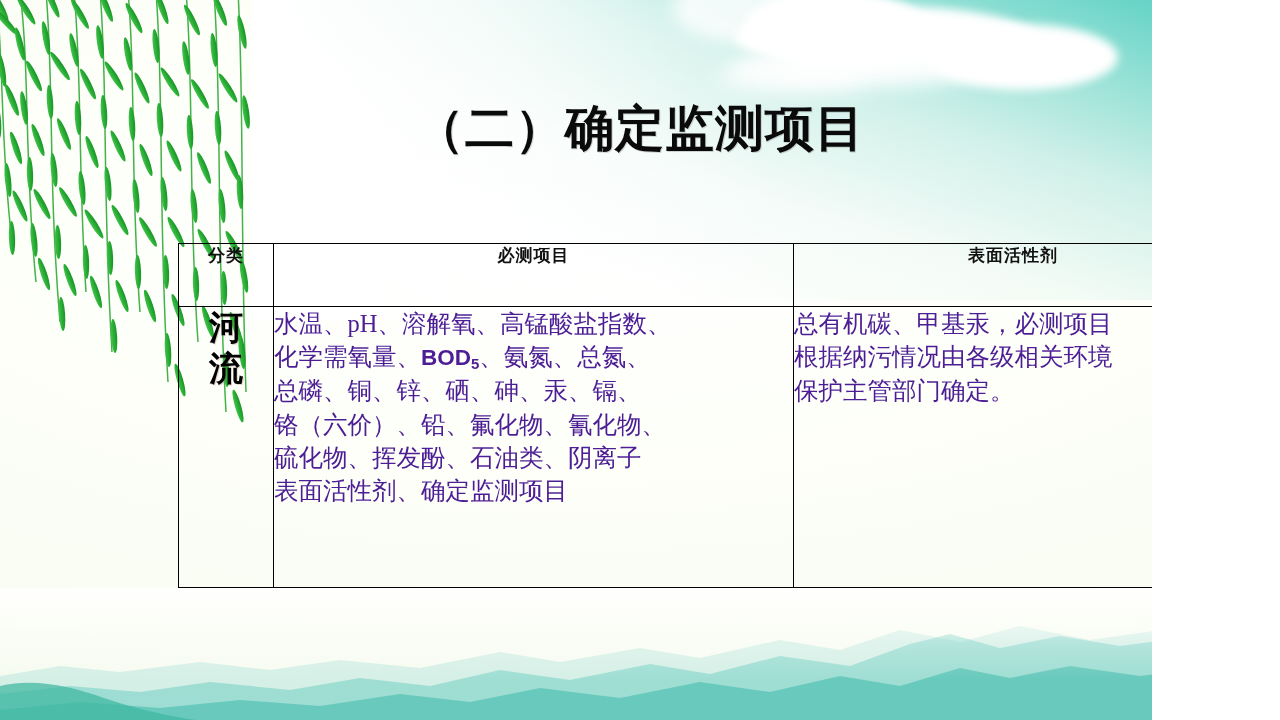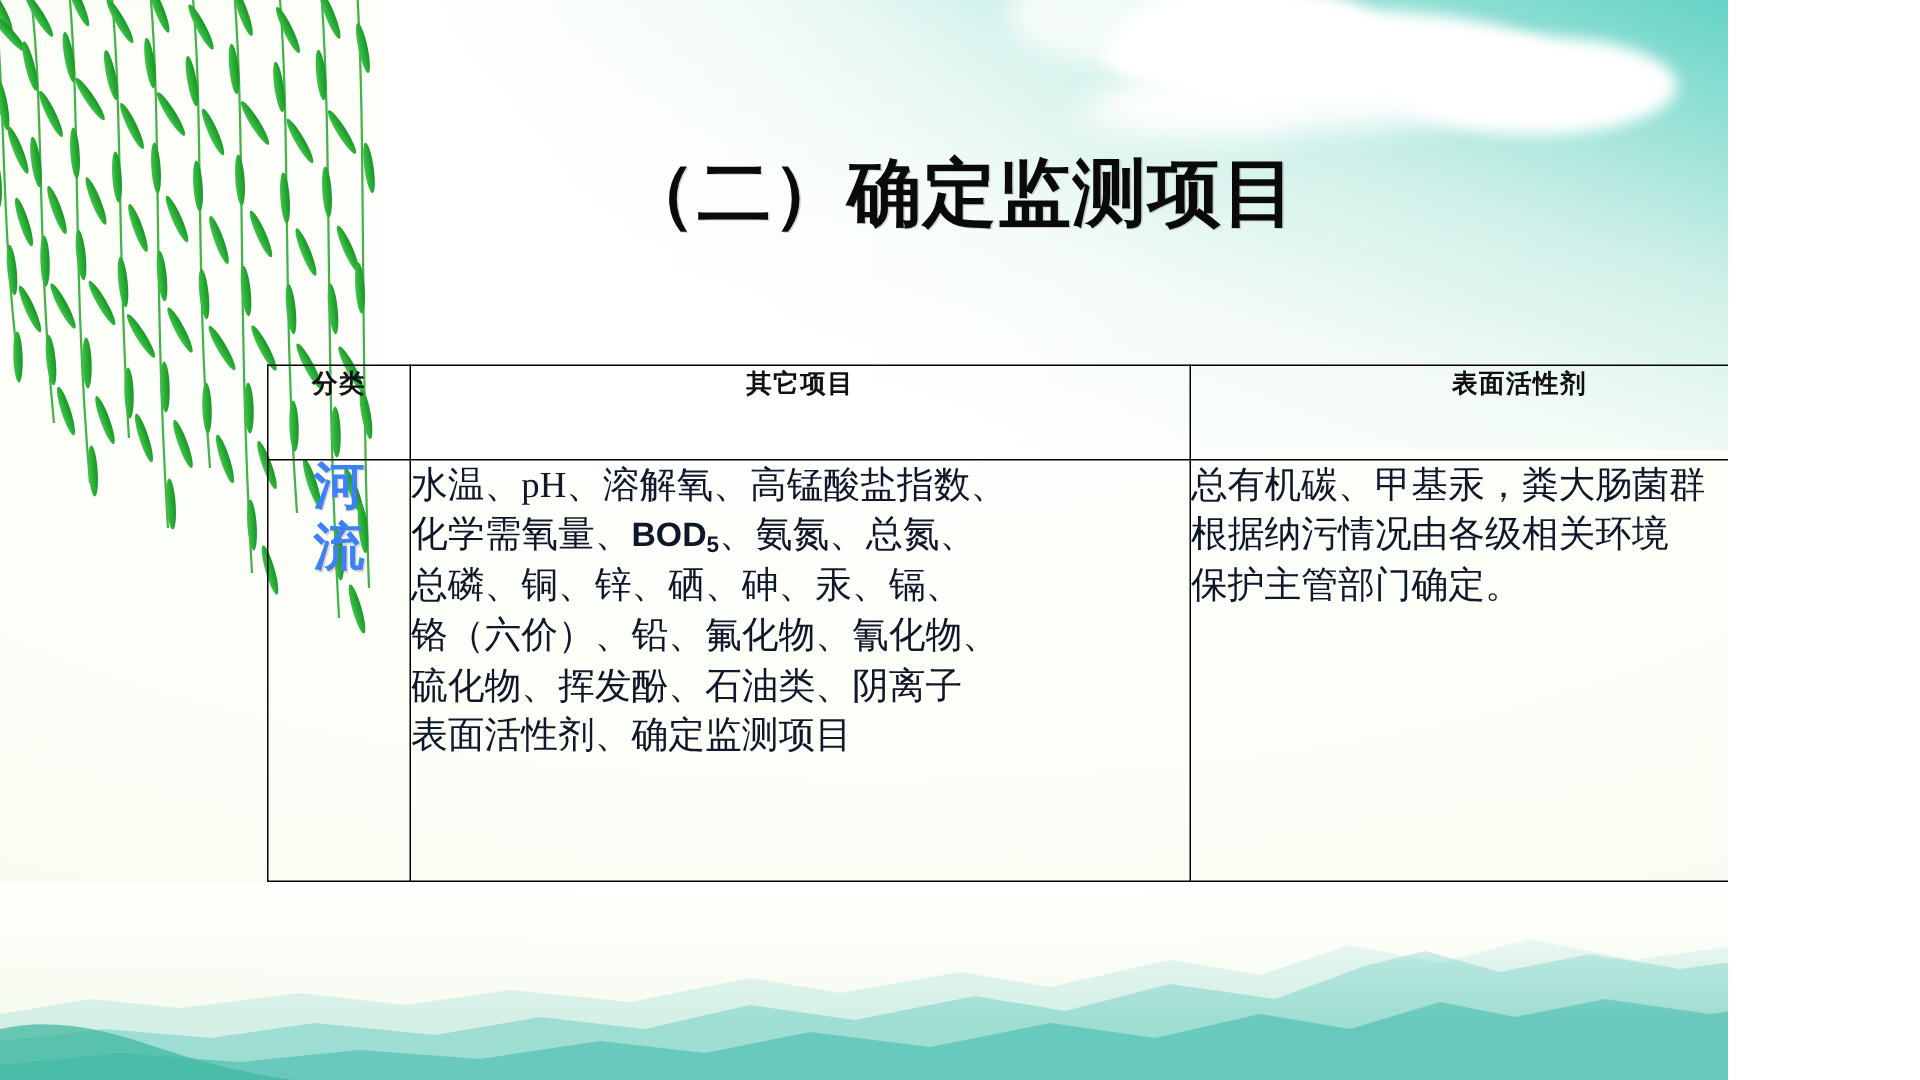--- a/index.html
+++ b/index.html
@@ -159,40 +159,40 @@
     color: #111111;
     letter-spacing: 1px;
   }
 
   .td-cat {
     vertical-align: middle;
     text-align: center;
   }
   .cat-label {
     display: inline-block;
-    font-family: Liberation Mono, monospace;
+    font-family: Liberation Serif, serif;
     font-size: 34px;
     font-weight: 700;
     line-height: 1.22;
-    color: #3b82f6;
+    color: #000000;
     letter-spacing: 0;
     width: 1em;
     word-break: break-all;
     text-shadow: 1px 1px 0 rgba(140,60,55,.22);
   }
 
   .td-body {
     padding: 13px 13px 13px 14px;
     height: 280px;
   }
   .cell-text {
     font-family: "Liberation Serif", "DejaVu Serif", serif;
     font-size: 24.5px;
     line-height: 1.365;
-    color: #0f172a;
+    color: #4c1d95;
     text-align: justify;
     text-justify: inter-ideograph;
     text-align-last: left;
   }
   .cell-text .latin {
     font-family: "Liberation Sans", "DejaVu Sans", sans-serif;
     font-size: 22.5px;
     font-weight: 600;
   }
   .cell-text sub {
@@ -378,42 +378,42 @@
 
   <table class="data-table">
     <colgroup>
       <col class="col-cat">
       <col class="col-must">
       <col class="col-opt">
     </colgroup>
     <thead>
       <tr>
         <th class="th-cell">分类</th>
-        <th class="th-cell">其它项目</th>
+        <th class="th-cell">必测项目</th>
         <th class="th-cell">表面活性剂</th>
       </tr>
     </thead>
     <tbody>
       <tr>
         <td class="td-cat">
           <span class="cat-label">河流</span>
         </td>
         <td class="td-body">
           <div class="cell-text">
             <span class="line"><span>水温、pH、溶解氧、高锰酸盐指数、</span></span>
             <span class="line">化学需氧量、<span class="latin">BOD<sub>5</sub></span>、氨氮、总氮、</span>
             <span class="line"><span>总磷、铜、锌、硒、砷、汞、镉、</span></span>
             <span class="line"><span>铬（六价）、铅、氟化物、氰化物、</span></span>
             <span class="line"><span>硫化物、挥发酚、石油类、阴离子</span></span>
             <span class="line"><span>表面活性剂、确定监测项目</span></span>
           </div>
         </td>
         <td class="td-body">
           <div class="cell-text">
-            <span class="line"><span>总有机碳、甲基汞，粪大肠菌群</span></span>
+            <span class="line"><span>总有机碳、甲基汞，必测项目</span></span>
             <span class="line"><span>根据纳污情况由各级相关环境</span></span>
             <span class="line"><span>保护主管部门确定。</span></span>
           </div>
         </td>
       </tr>
     </tbody>
   </table>
 
 </div>
 

